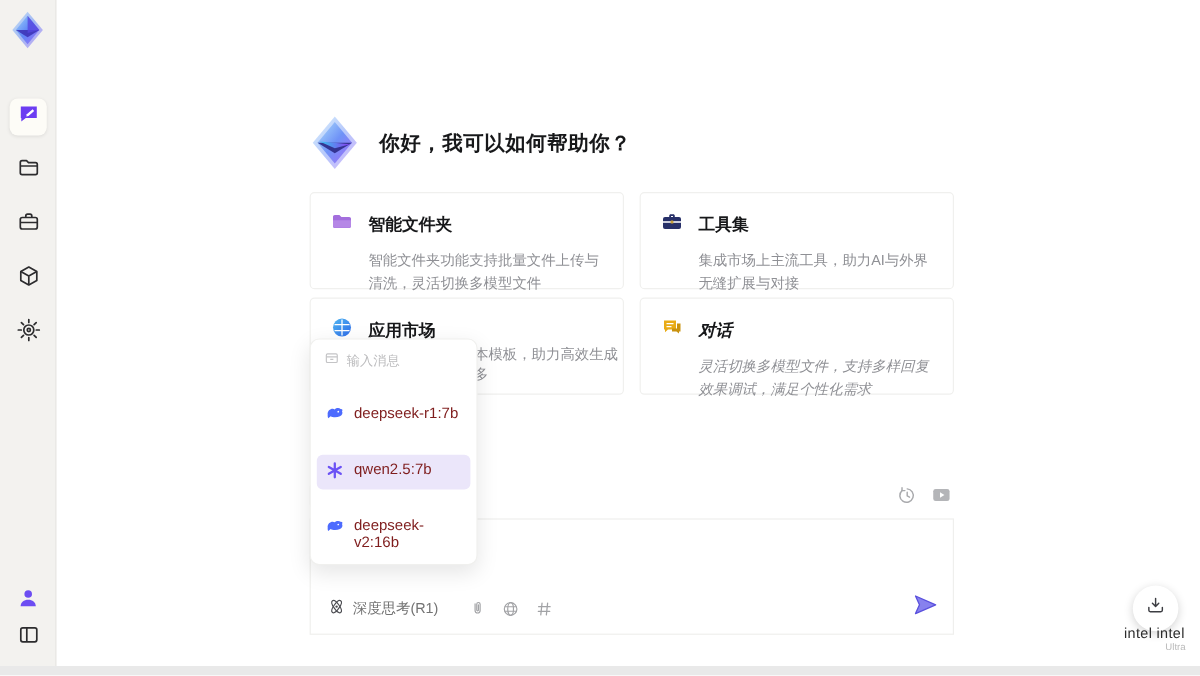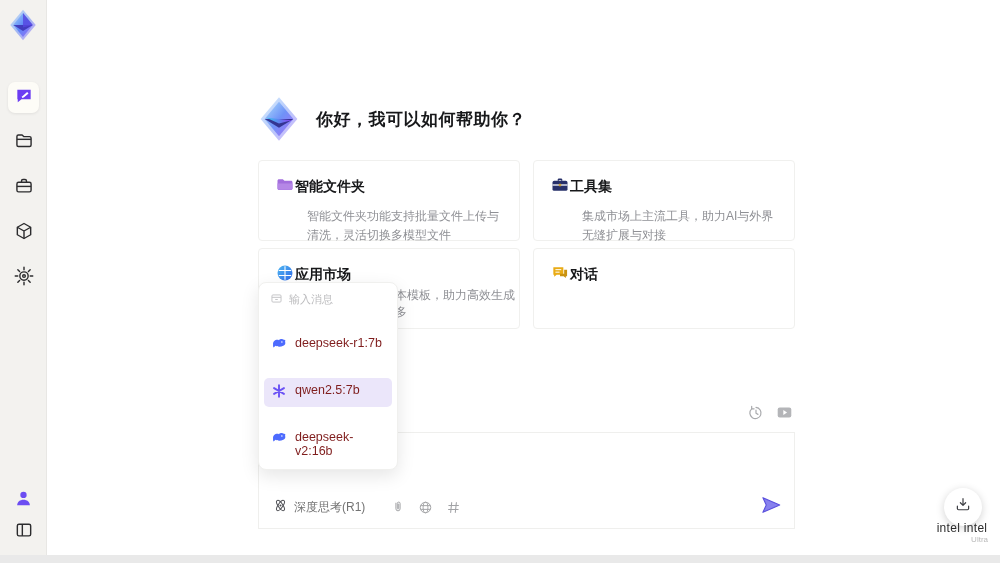--- a/index.html
+++ b/index.html
@@ -14,26 +14,26 @@
   .side-item.active { background:#fdfcf7; box-shadow:0 1px 3px rgba(0,0,0,.08); }
   .bottom-strip { position:absolute; left:0; top:555px; width:1000px; height:8px; background:#e9e9e9; }
 
   
   .greeting { position:absolute; left:256px; top:96px; display:flex; align-items:center; }
   .greeting-logo { width:46px; height:46px; }
   .greeting-title { margin-left:14px; font-size:17px; font-weight:bold; color:#17181a; letter-spacing:.5px; }
 
   .card { position:absolute; width:262px; height:81px; background:#fff; border:1px solid #f0f0ee; border-radius:4px; padding:14px 16px; cursor:pointer; }
   .card-head { display:flex; align-items:center; }
-  .card-title { font-size:14px; font-weight:bold; color:#17181a; }
+  .card-title { margin-left:12px; font-size:14px; font-weight:bold; color:#17181a; }
   .card-desc { margin-top:8px; margin-left:32px; font-size:12px; color:#8f9095; line-height:1.55; }
   #card-0 { left:258px; top:160px; }
   #card-1 { left:533px; top:160px; }
   #card-2 { left:258px; top:248px; }
-  #card-3 { left:533px; top:248px; }
+  #card-3 { left:533px; top:248px;font-style:italic; }
   .card-desc-frag { position:absolute; left:136px; top:38px; width:130px; font-size:12px; color:#8f9095; }
 
   
   .dropdown { position:absolute; left:258px; top:282px; width:140px; background:#fff; border:1px solid #f0f0ee; border-radius:8px; box-shadow:0 6px 18px rgba(0,0,0,.10); padding:6px 5px; z-index:20; }
   .dd-header { display:flex; align-items:center; gap:6px; padding:3px 6px 6px 6px; font-size:11px; color:#bcbcbe; }
   .dd-item { display:flex; align-items:flex-start; gap:8px; padding:5px 7px; font-size:12.5px; color:#7f1d1d; border-radius:5px; cursor:pointer; margin-top:18px; }
   .dd-item.selected { background:#ebe6fa; }
 
   
   .model-pill { position:absolute; left:258px; top:401px; height:25px; display:inline-flex; align-items:center; gap:7px; padding:0 10px; background:#f2f2f1; border-radius:6px; font-size:12.5px; color:#3a3b40; cursor:pointer; }
@@ -218,20 +218,21 @@
     <div class="card-head">
       <span>
         <svg viewBox="0 0 24 24" width="20" height="20">
           <path d="M4 5h12v9H8l-3 2.6V14H4z" fill="#e9ab15"></path>
           <path d="M17 8h3.5v8H19v2l-2.6-2H12v-3h5z" fill="#c9920f"></path>
           <path d="M6.5 8h7M6.5 11h5" stroke="#fff" stroke-width="1.2"></path>
         </svg>
       </span>
       <span class="card-title">对话</span>
     </div>
+    <div class="card-desc">灵活切换多模型文件，支持多样回复效果调试，满足个性化需求</div>
   </div>
 
   <div class="dropdown">
     <div class="dd-header">
       <span>
         <svg viewBox="0 0 20 20" width="13" height="13" fill="none" stroke="#c4c4c6" stroke-width="1.5" stroke-linejoin="round">
           <rect x="3" y="4.5" width="14" height="11" rx="1.6"></rect>
           <path d="M3 8.2h14M8 11.5h4"></path>
         </svg>
       </span>

